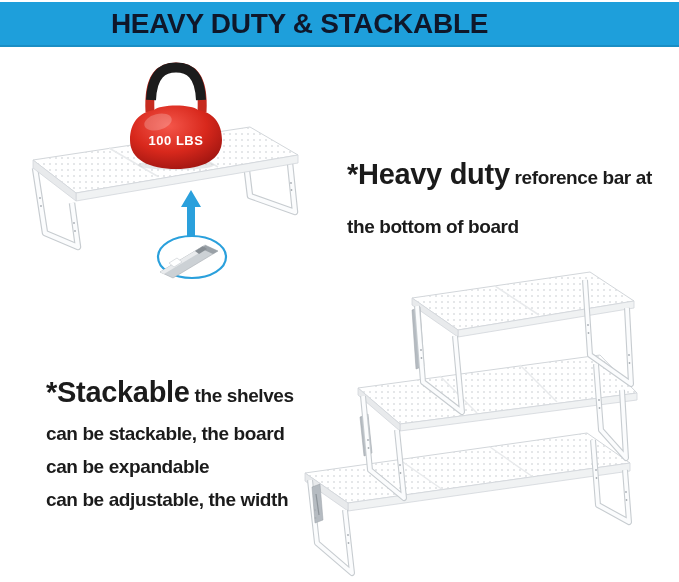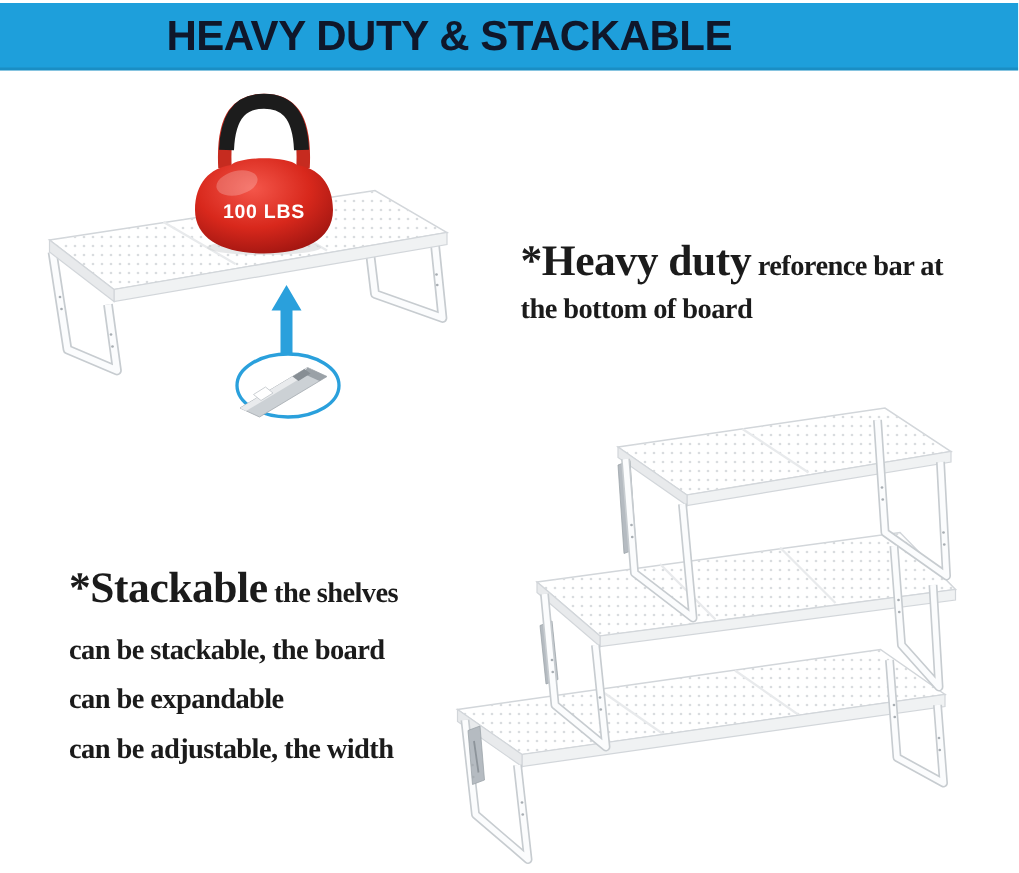--- a/index.html
+++ b/index.html
@@ -3,26 +3,26 @@
 <meta charset="utf-8">
 <style>
   html,body{margin:0;padding:0;background:#fff;}
   .canvas{position:relative;width:679px;height:582px;background:#fff;overflow:hidden;
           font-family:"Liberation Sans",sans-serif;}
   .banner{position:absolute;left:0;top:2px;width:679px;height:45px;
           display:flex;align-items:center;justify-content:center;
           border-bottom:2px solid rgba(0,0,0,0.10);box-sizing:border-box;}
   .banner-title{color:#0f172a;font-weight:bold;font-size:28px;letter-spacing:-0.3px;
           transform:translateX(-40px);white-space:nowrap;}
-  .note{position:absolute;font-weight:bold;font-family:Liberation Serif, serif;}
+  .note{position:absolute;font-weight:bold;}
   .note .line{white-space:nowrap;}
   .note .big{font-size:29px;letter-spacing:-0.3px;}
   .note .small{font-size:19px;letter-spacing:-0.4px;}
   .note-heavy{left:347px;top:158px;}
-  .note-heavy .line2{margin-top:5px;}
+  .note-heavy .line2{margin-top:25px;}
   .note-stack{left:46px;top:372px;}
   .note-stack .line{line-height:33px;}
   .illus{position:absolute;}
   .illus-single{left:0;top:48px;}
   .illus-stacked{left:290px;top:270px;}
 </style>
 </head>
 <body>
 
 <div class="canvas">

